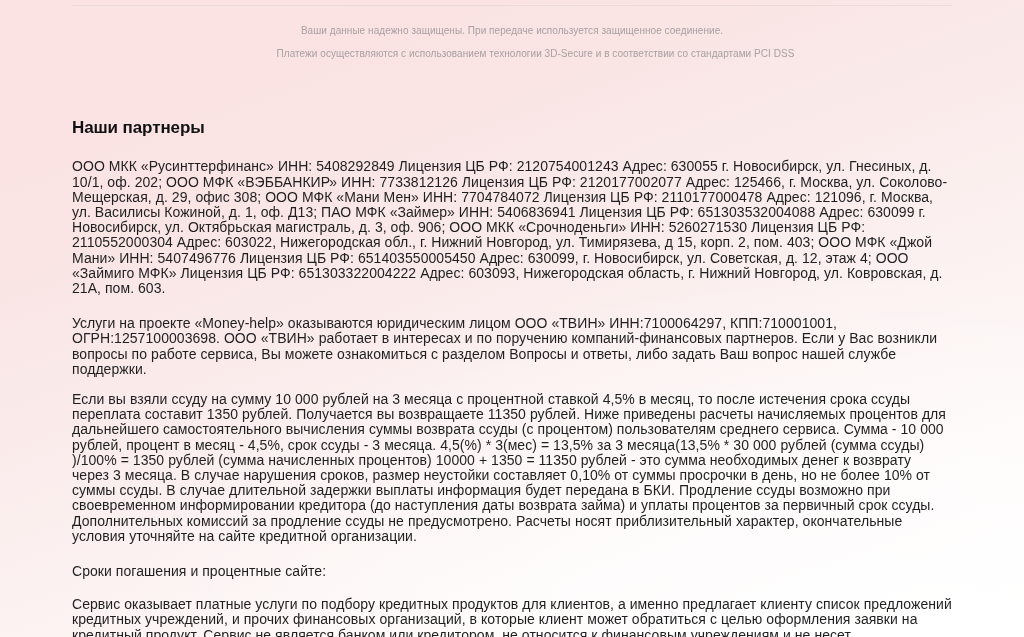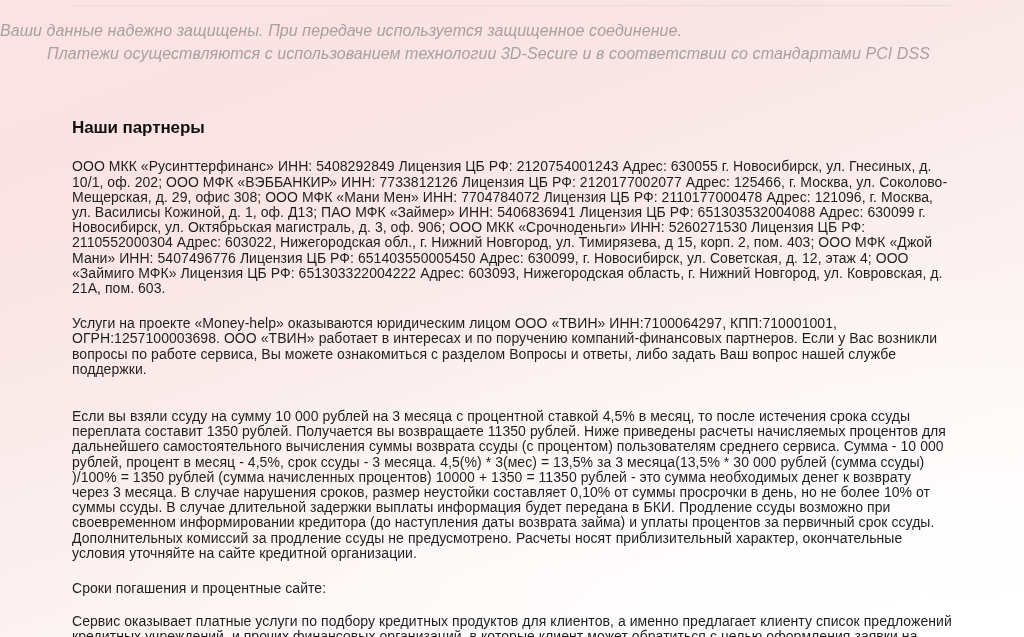--- a/index.html
+++ b/index.html
@@ -52,25 +52,25 @@
   .secure-block {
     padding-top: 5px;
   }
   .divider {
     width: 880px;
     margin: 0 auto;
     border-top: 1px solid #eadada;
     height: 0;
   }
   .secure-line {
+    text-align: center;
     color: #a9a0a1;
-    font-size: 16px;
+    font-size: 10px;
     line-height: 23px;
     letter-spacing: 0.005em;
-    font-style: italic;
   }
   .secure-line.first { margin-top: 13px; }
   .secure-line.second { margin-top: 0; margin-left: 47px; }
 
   
   .content {
     width: 880px;
     margin: 0 auto;
     padding-top: 52px;
     box-sizing: border-box;
@@ -85,21 +85,21 @@
   }
 
   p.legal {
     margin: 0;
     font-size: 14px;
     line-height: 15.2px;
     color: #1f1f1f;
     text-align: left;
     letter-spacing: 0.004em;
   }
-  p.legal + p.legal { margin-top: 32px; }
+  p.legal + p.legal { margin-top: 15px; }
   p.legal.tight { margin-top: 0; }
 
   .block-gap-lg { margin-top: 20px !important; }
   .block-gap-md { margin-top: 18px !important; }
 </style>
 </head>
 <body>
 
 <div class="page">
 

